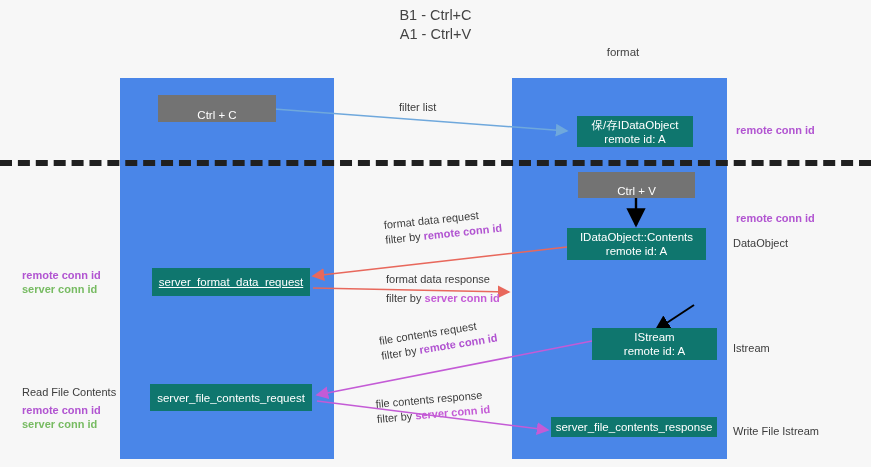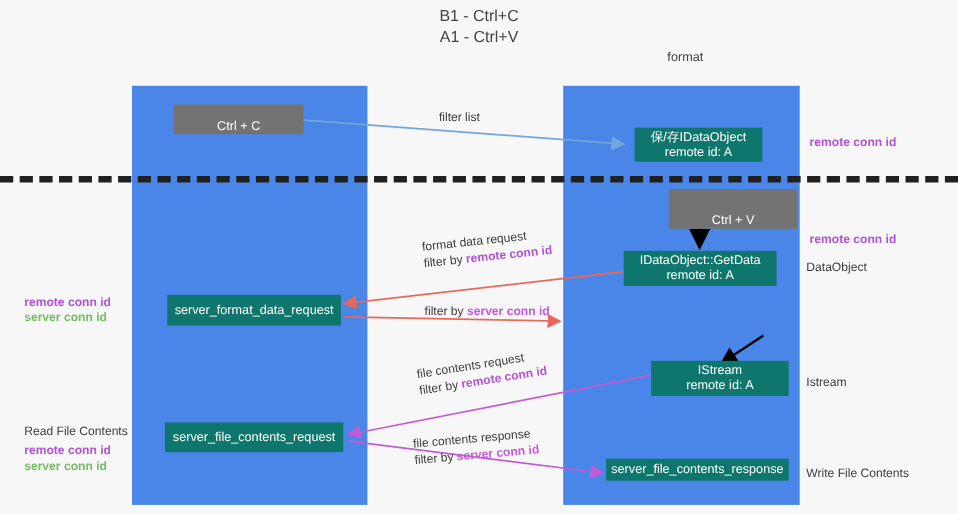--- a/index.html
+++ b/index.html
@@ -156,30 +156,30 @@
 
   <div class="box green" style="left:158px; top:95px; width:118px; height:27px;">
     <span class="ln">Ctrl + C</span>
   </div>
 
   <div class="box orange" style="left:577px; top:116px; width:116px; height:31px;">
     <span class="ln">保/存IDataObject</span>
     <span class="ln">remote id: A</span>
   </div>
 
-  <div class="box green" style="left:608px; top:172px; width:117px; height:36px;">
+  <div class="box green" style="left:578px; top:172px; width:117px; height:26px;">
     <span class="ln">Ctrl + V</span>
   </div>
 
   <div class="box orange" style="left:567px; top:228px; width:139px; height:32px;">
-    <span class="ln">IDataObject::GetData</span>
+    <span class="ln">IDataObject::Contents</span>
     <span class="ln">remote id: A</span>
   </div>
 
-  <div class="box orange" style="left:152px; top:268px; width:158px; height:28px;">
+  <div class="box orange" style="left:152px; top:268px; width:158px; height:28px;text-decoration:underline;">
     <span class="ln">server_format_data_request</span>
   </div>
 
 
   <div class="box orange" style="left:592px; top:328px; width:125px; height:32px;">
     <span class="ln">IStream</span>
     <span class="ln">remote id: A</span>
   </div>
 
   <div class="box orange" style="left:150px; top:384px; width:162px; height:27px;">
@@ -193,20 +193,21 @@
   <div class="elabel" style="left:399px; top:100px;">
     <span class="ln">filter list</span>
   </div>
 
   <div class="elabel" style="left:383px; top:218px; transform:rotate(-6deg); transform-origin:0 0;">
     <span class="ln">format data request</span>
     <span class="ln"><span>filter by </span><span class="purple">remote conn id</span></span>
   </div>
 
   <div class="elabel" style="left:386px; top:272px;">
+    <span class="ln">format data response</span>
     <span class="ln" style="display:block;margin-top:4px;"><span>filter by </span><span class="magenta">server conn id</span></span>
   </div>
 
   <div class="elabel" style="left:378px; top:334px; transform:rotate(-9deg); transform-origin:0 0;">
     <span class="ln">file contents request</span>
     <span class="ln"><span>filter by </span><span class="purple">remote conn id</span></span>
   </div>
 
   <div class="elabel" style="left:375px; top:397px; transform:rotate(-5deg); transform-origin:0 0;">
     <span class="ln">file contents response</span>
@@ -223,21 +224,21 @@
 
   <div class="side" style="left:733px; top:236px;">
     <span class="ln">DataObject</span>
   </div>
 
   <div class="side" style="left:733px; top:341px;">
     <span class="ln">Istream</span>
   </div>
 
   <div class="side" style="left:733px; top:424px;">
-    <span class="ln">Write File Contents</span>
+    <span class="ln">Write File Istream</span>
   </div>
 
   <div class="side" style="left:22px; top:268px;">
     <span class="ln bold-purple" style="color:#b154d1;font-weight:bold;">remote conn id</span>
     <span class="ln bold-green" style="color:#77bb62;font-weight:bold;">server conn id</span>
   </div>
 
   <div class="side" style="left:22px; top:385px;">
     <span class="ln">Read File Contents</span>
   </div>

